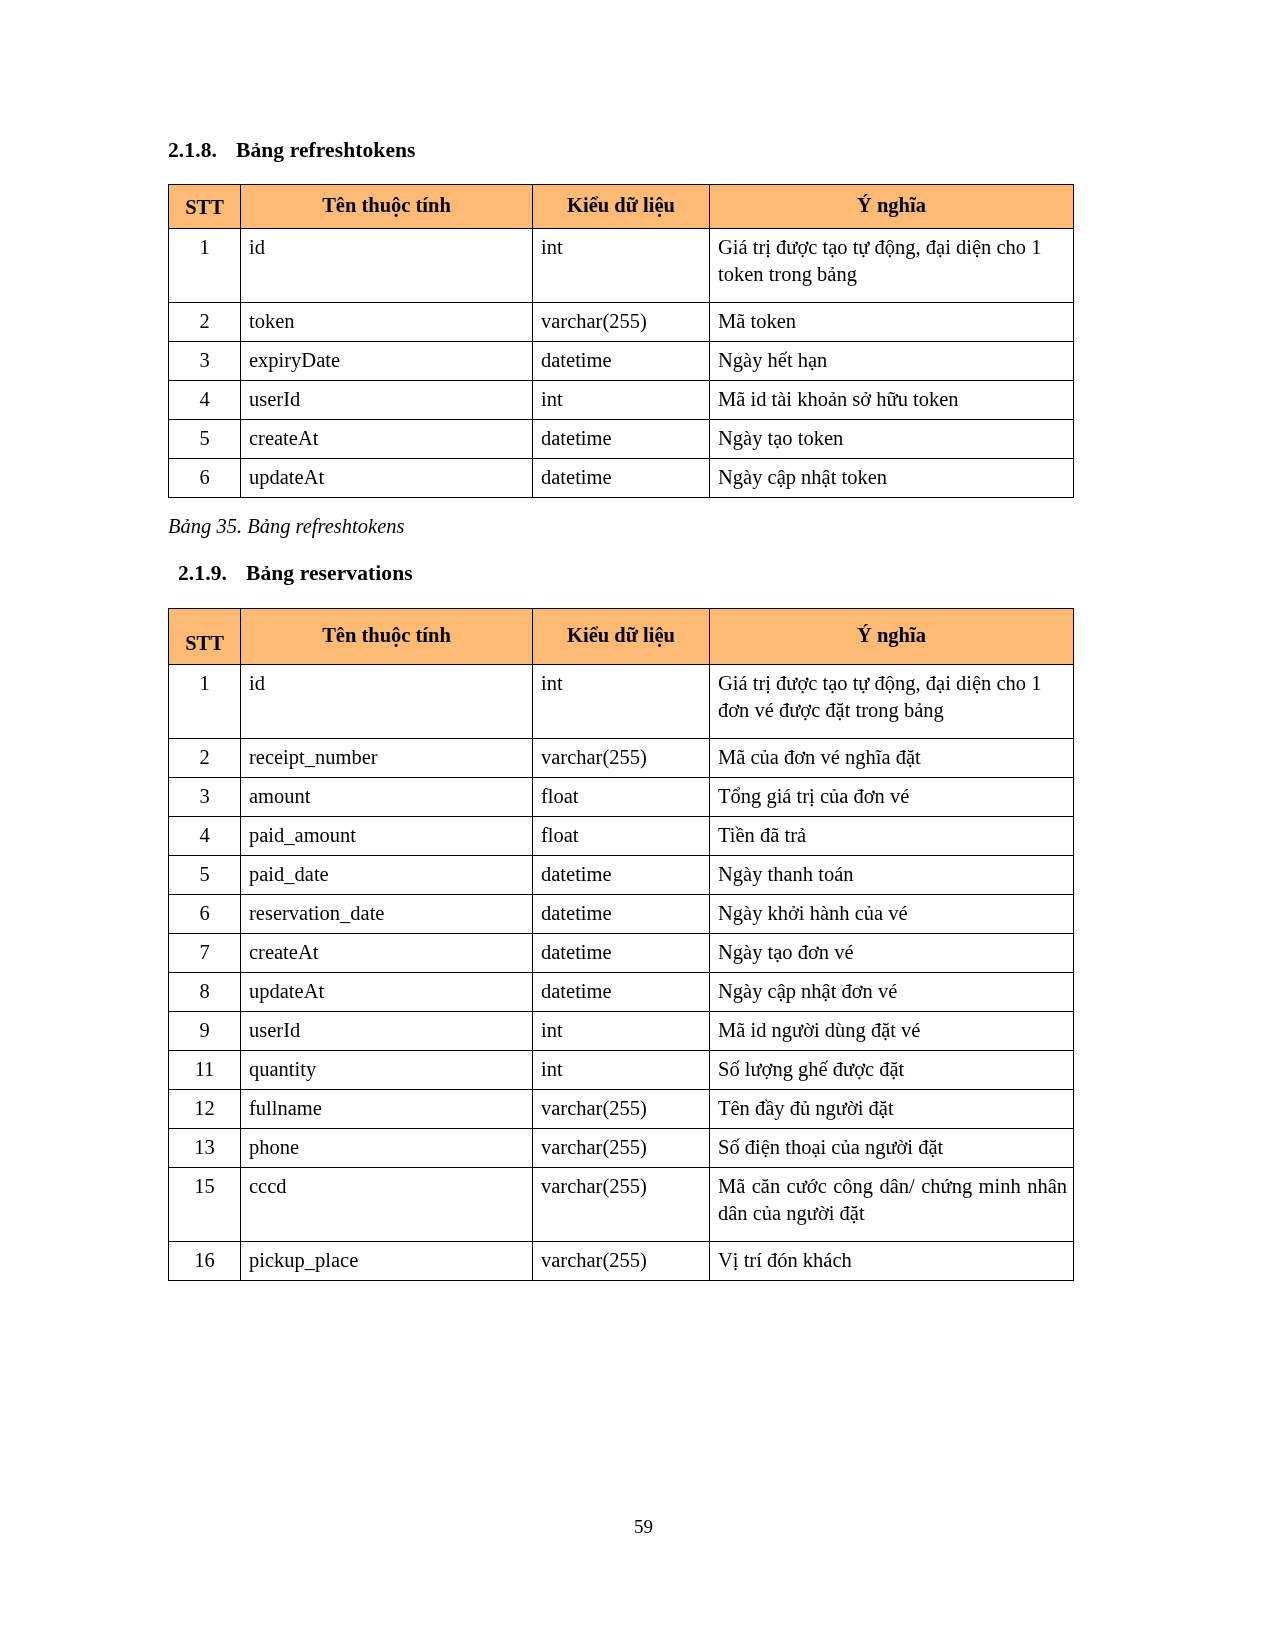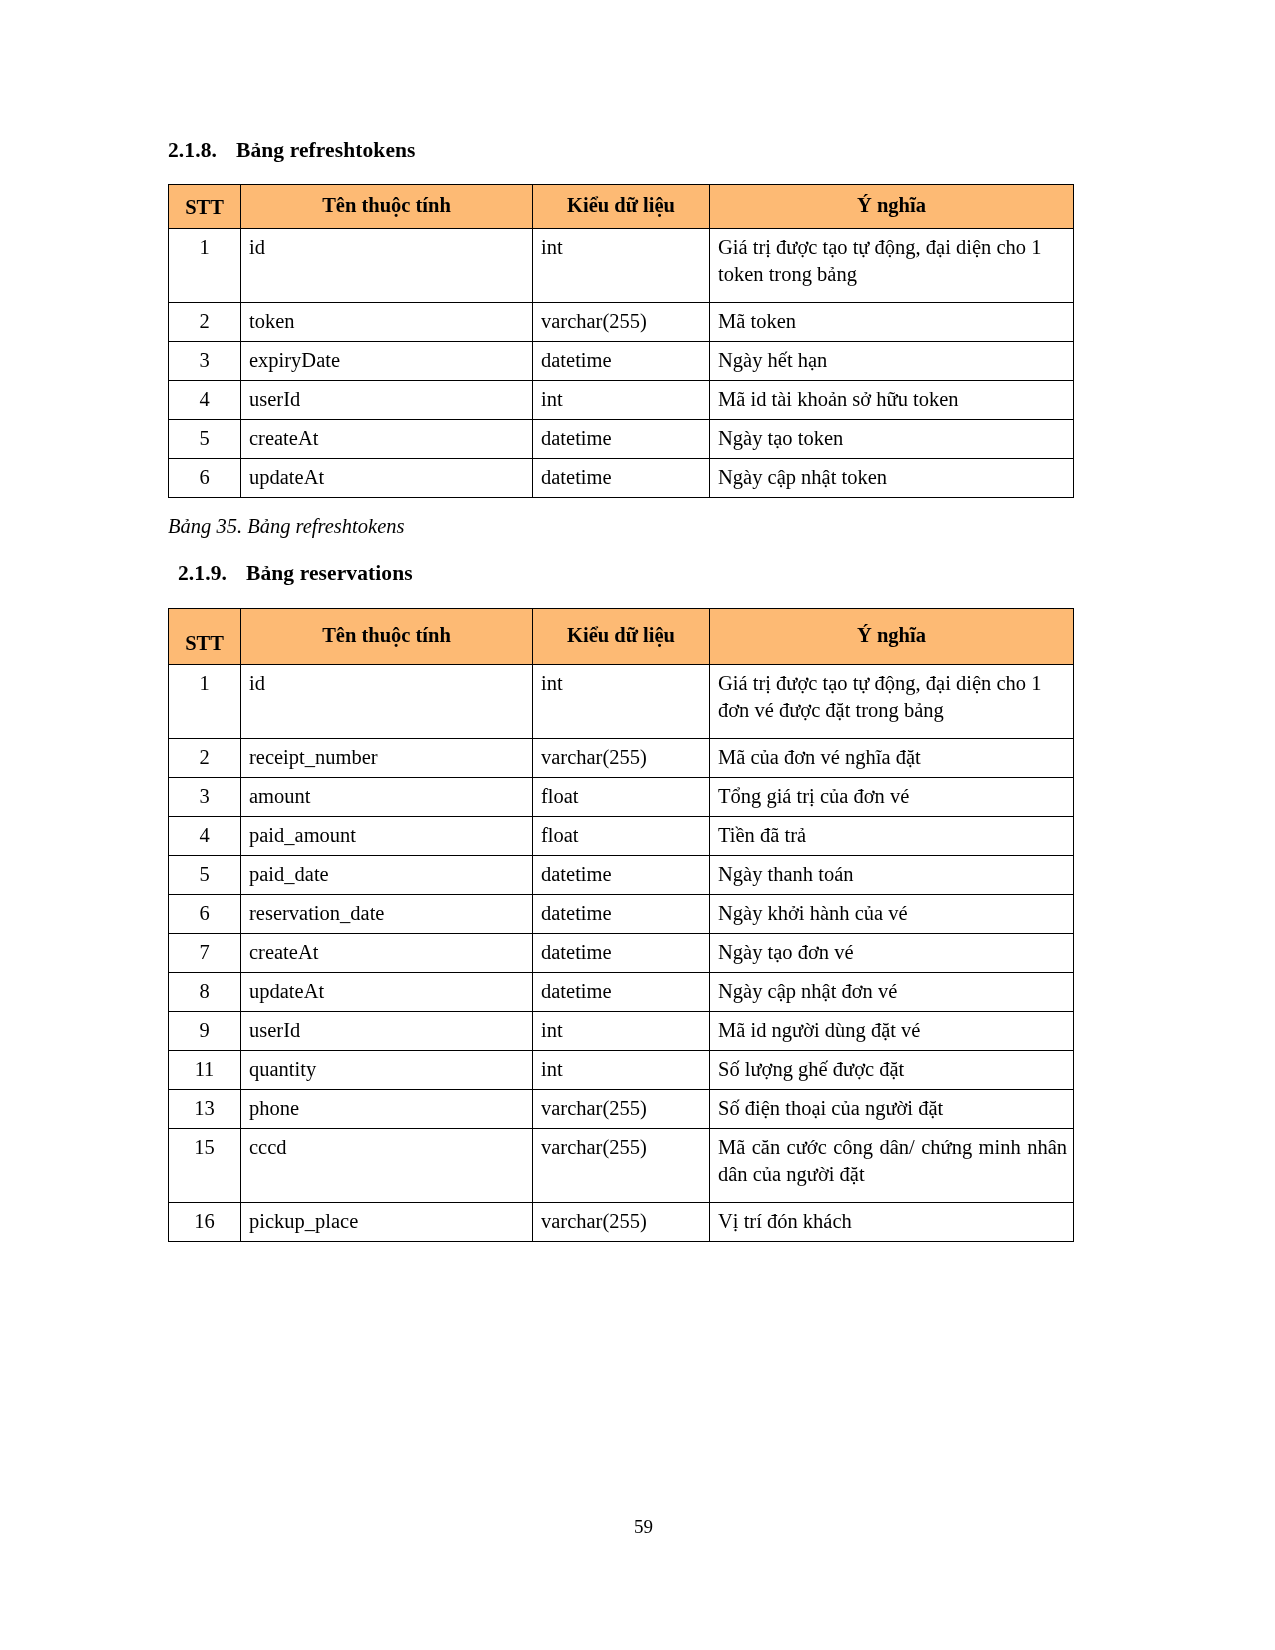--- a/index.html
+++ b/index.html
@@ -261,20 +261,26 @@
           <td class="c-type">int</td>
           <td class="c-desc">Mã id người dùng đặt vé</td>
         </tr>
         <tr>
           <td class="c-stt">11</td>
           <td class="c-name">quantity</td>
           <td class="c-type">int</td>
           <td class="c-desc">Số lượng ghế được đặt</td>
         </tr>
         <tr>
+          <td class="c-stt">12</td>
+          <td class="c-name">fullname</td>
+          <td class="c-type">varchar(255)</td>
+          <td class="c-desc">Tên đầy đủ người đặt</td>
+        </tr>
+        <tr>
           <td class="c-stt">13</td>
           <td class="c-name">phone</td>
           <td class="c-type">varchar(255)</td>
           <td class="c-desc">Số điện thoại của người đặt</td>
         </tr>
         <tr class="tall-2">
           <td class="c-stt">15</td>
           <td class="c-name">cccd</td>
           <td class="c-type">varchar(255)</td>
           <td class="c-desc justify">Mã căn cước công dân/ chứng minh nhân dân của người đặt</td>

